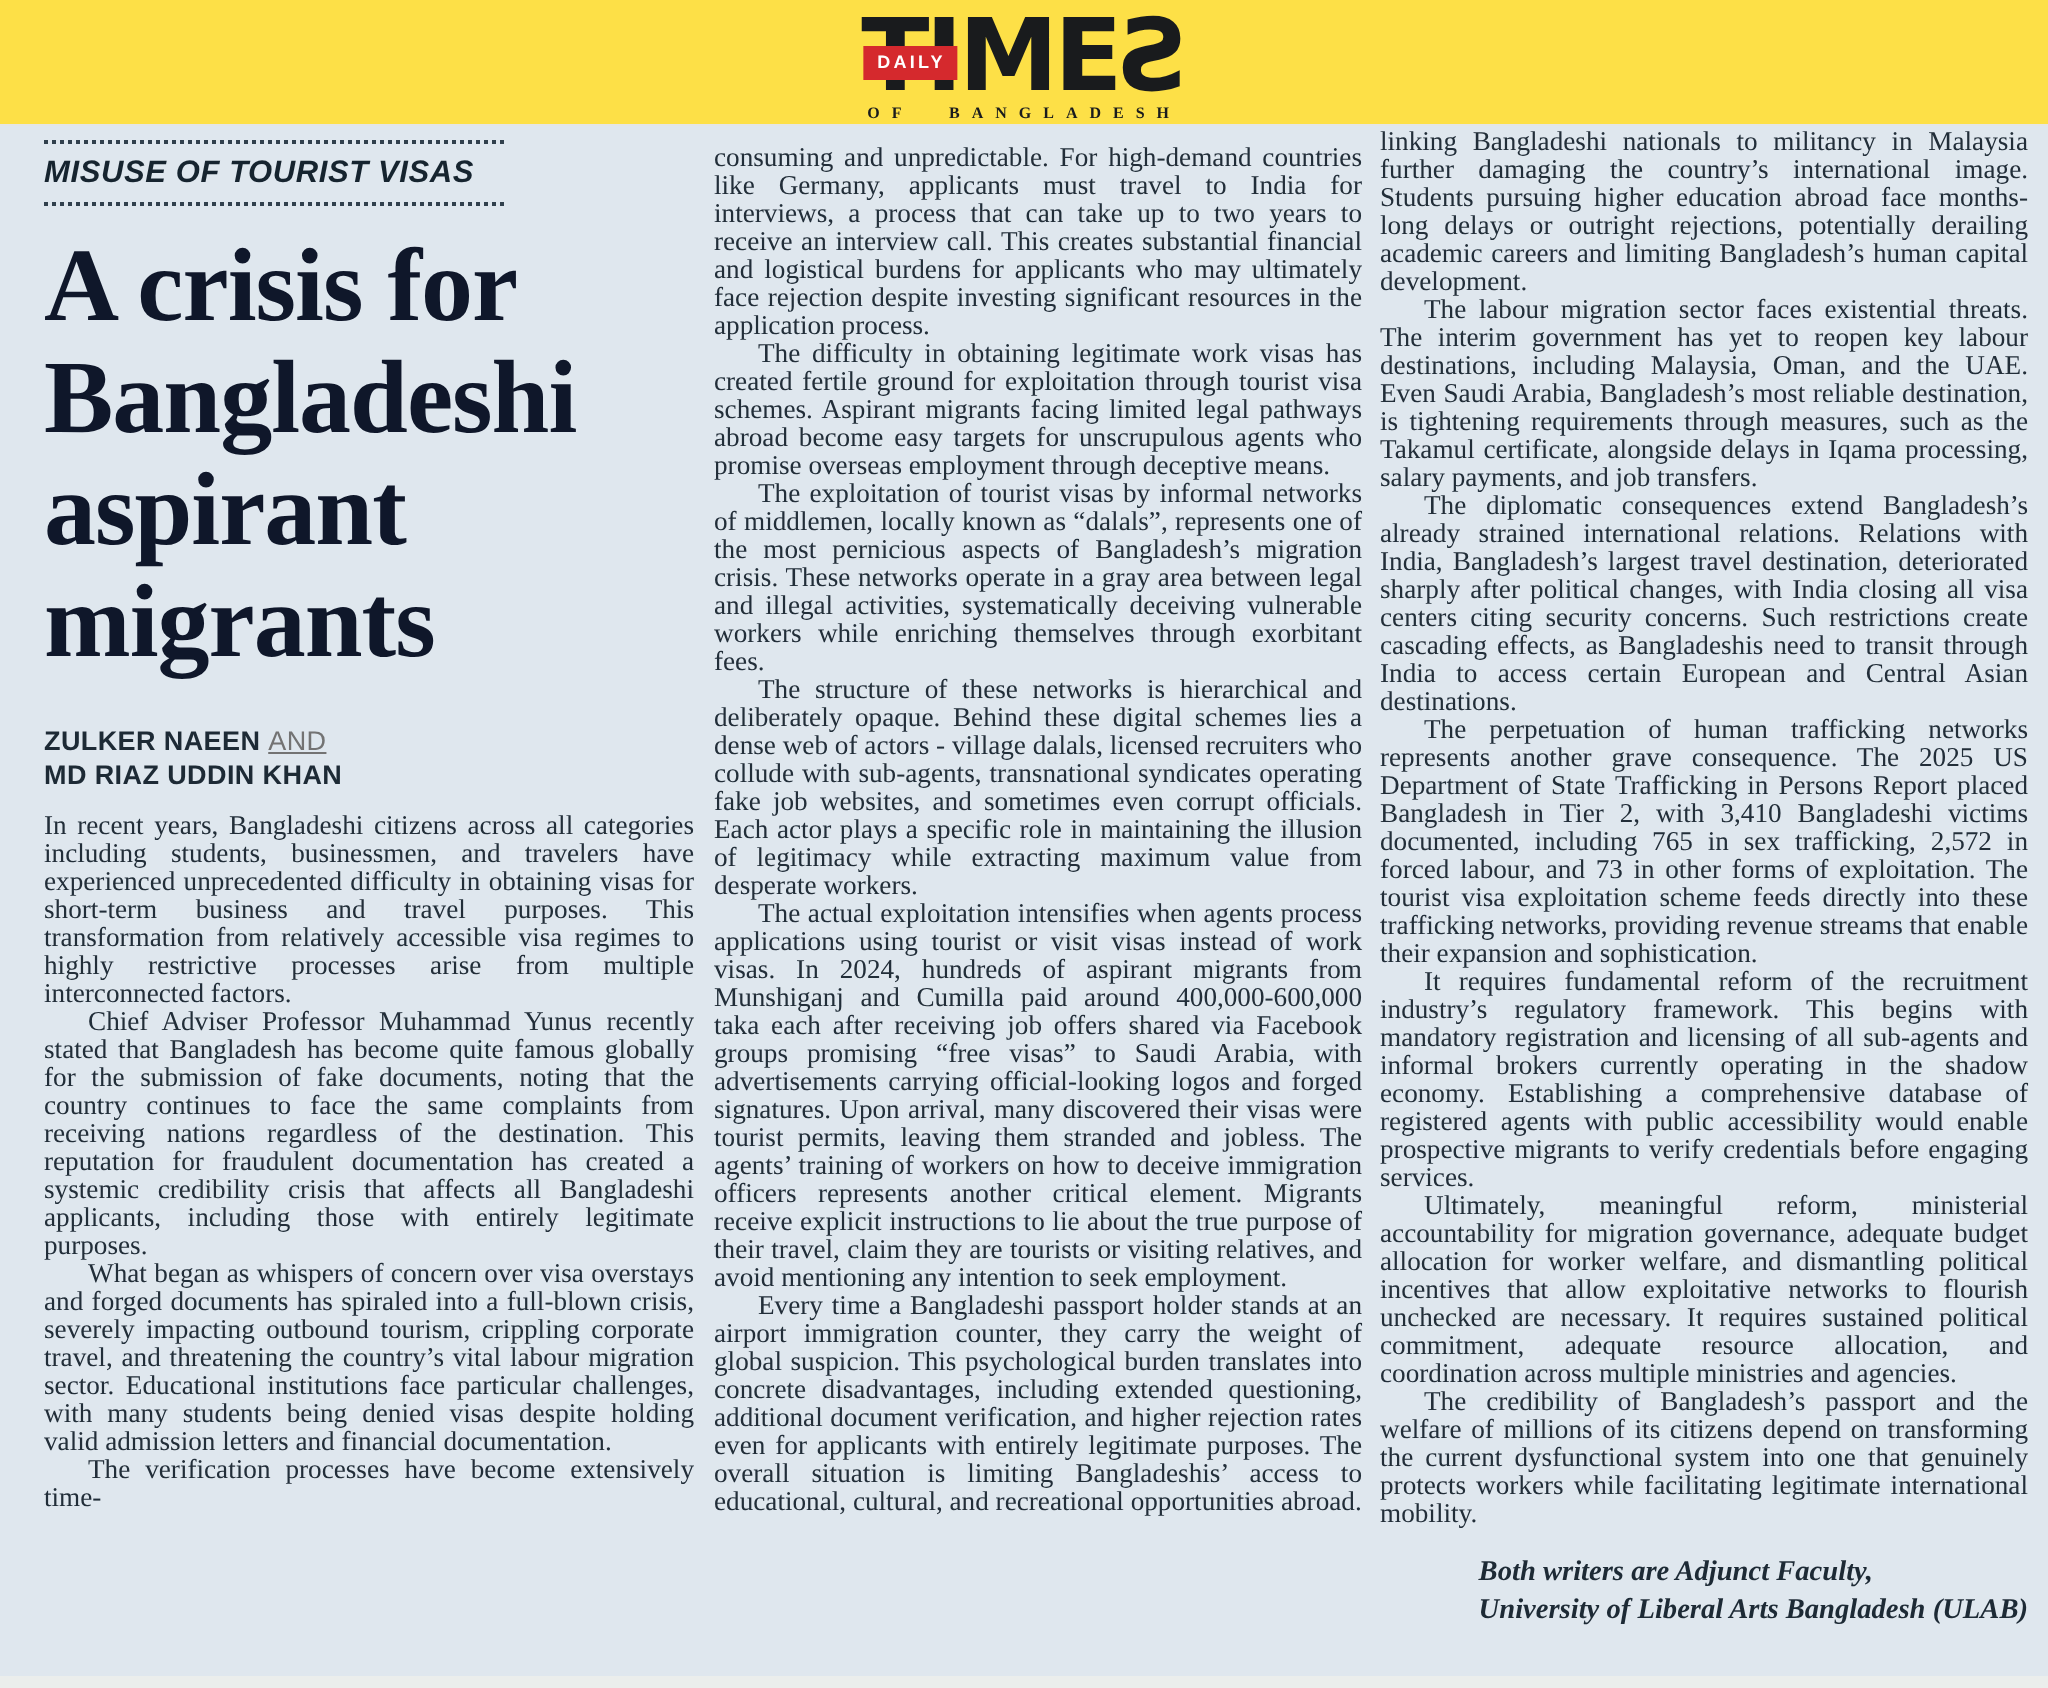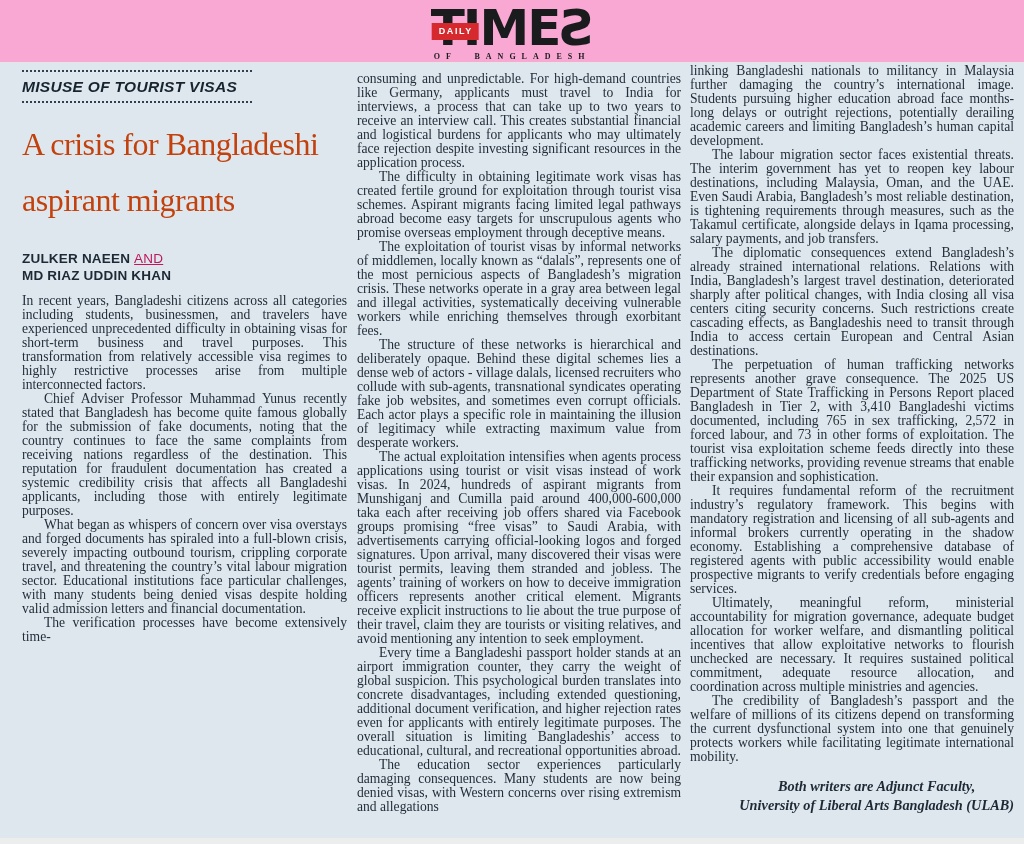--- a/index.html
+++ b/index.html
@@ -1,19 +1,19 @@
 <!DOCTYPE html>
 <html><head>
 <meta charset="utf-8">
 <style>
   html,body{margin:0;padding:0;background:#c8ccd0;}
   .page{position:relative;width:1024px;height:844px;background:#dfe7ee;overflow:hidden;
         font-family:"Liberation Serif",serif;color:#222e39;}
   
-  .masthead{position:absolute;top:0;left:0;width:100%;height:62px;background:#f9a8d4;
+  .masthead{position:absolute;top:0;left:0;width:100%;height:62px;background:#fde047;
             border-bottom:1px solid #e4e6e5;}
   .logo{position:absolute;top:6px;left:50%;transform:translateX(-50%);}
   .logo-title{position:relative;z-index:1;font-family:"DejaVu Sans",sans-serif;font-weight:700;
               font-size:50px;line-height:44px;letter-spacing:-2px;color:#191b1d;}
   .flip{display:inline-block;transform:scaleX(-1);}
   .daily-badge{position:absolute;z-index:2;left:1px;top:17px;background:#d5292d;color:#ffffff;
                font-family:"Liberation Sans",sans-serif;font-weight:700;font-size:9px;
                letter-spacing:1.6px;line-height:1;padding:4px 6px 4px 7px;}
   .logo-sub{font-family:Liberation Serif, serif;font-weight:700;font-size:8px;
             letter-spacing:6px;word-spacing:10px;color:#191b1d;margin-top:2px;padding-left:3px;
@@ -23,28 +23,28 @@
        color:#222e39;}
   .col p{margin:0;text-indent:22px;}
   .col p.noindent{text-indent:0;}
   .col1{left:22px;top:70px;width:325px;}
   .col2{left:357px;top:72px;height:758px;}
   .col3{left:690px;top:64px;height:758px;}
   
   .kicker{width:230px;font-family:"Liberation Sans",sans-serif;font-weight:700;font-size:15.5px;
           line-height:1;letter-spacing:0.3px;color:#16242f;text-align:left;
           border-top:2px dotted #31404d;border-bottom:2px dotted #31404d;padding:7px 0 6px;font-style:italic;}
-  .headline{font-family:"Liberation Serif",serif;font-weight:400;font-size:32px;line-height:56px;
-            letter-spacing:-0.5px;color:#c2410c;margin:13px 0 0 0;text-align:left;}
+  .headline{font-family:"Liberation Serif",serif;font-weight:700;font-size:52px;line-height:56px;
+            letter-spacing:-0.5px;color:#0f172a;margin:13px 0 0 0;text-align:left;}
   .byline{margin-top:22px;font-family:"Liberation Sans",sans-serif;font-weight:700;
           font-size:13.5px;line-height:17px;letter-spacing:0.2px;color:#1d2a35;text-align:left;}
-  .byline .and{font-weight:400;color:#be185d;text-decoration:underline;}
+  .byline .and{font-weight:400;color:#737373;text-decoration:underline;}
   .body-block{margin-top:10px;}
   
-  .article-footer{position:absolute;right:0;bottom:8px;text-align:center;font-weight:700;
+  .article-footer{position:absolute;right:0;bottom:8px;text-align:left;font-weight:700;
                   font-style:italic;font-size:14.3px;line-height:18.5px;color:#1d2a35;margin-top:36px;}
   .page-bottom-edge{position:absolute;left:0;bottom:0;width:100%;height:6px;background:#ebeeec;}
 </style>
 </head>
 <body>
 
 <div class="page">
 
   <div class="masthead">
     <div class="logo">
@@ -70,21 +70,20 @@
       </div>
   </div>
 
   <div class="col col2">
       <p class="para noindent">consuming and unpredictable. For high-demand countries like Germany, applicants must travel to India for interviews, a process that can take up to two years to receive an interview call. This creates substantial financial and logistical burdens for applicants who may ultimately face rejection despite investing significant resources in the application process.</p>
       <p class="para">The difficulty in obtaining legitimate work visas has created fertile ground for exploitation through tourist visa schemes. Aspirant migrants facing limited legal pathways abroad become easy targets for unscrupulous agents who promise overseas employment through deceptive means.</p>
       <p class="para">The exploitation of tourist visas by informal networks of middlemen, locally known as “dalals”, represents one of the most pernicious aspects of Bangladesh’s migration crisis. These networks operate in a gray area between legal and illegal activities, systematically deceiving vulnerable workers while enriching themselves through exorbitant fees.</p>
       <p class="para">The structure of these networks is hierarchical and deliberately opaque. Behind these digital schemes lies a dense web of actors - village dalals, licensed recruiters who collude with sub-agents, transnational syndicates operating fake job websites, and sometimes even corrupt officials. Each actor plays a specific role in maintaining the illusion of legitimacy while extracting maximum value from desperate workers.</p>
       <p class="para">The actual exploitation intensifies when agents process applications using tourist or visit visas instead of work visas. In 2024, hundreds of aspirant migrants from Munshiganj and Cumilla paid around 400,000-600,000 taka each after receiving job offers shared via Facebook groups promising “free visas” to Saudi Arabia, with advertisements carrying official-looking logos and forged signatures. Upon arrival, many discovered their visas were tourist permits, leaving them stranded and jobless. The agents’ training of workers on how to deceive immigration officers represents another critical element. Migrants receive explicit instructions to lie about the true purpose of their travel, claim they are tourists or visiting relatives, and avoid mentioning any intention to seek employment.</p>
       <p class="para">Every time a Bangladeshi passport holder stands at an airport immigration counter, they carry the weight of global suspicion. This psychological burden translates into concrete disadvantages, including extended questioning, additional document verification, and higher rejection rates even for applicants with entirely legitimate purposes. The overall situation is limiting Bangladeshis’ access to educational, cultural, and recreational opportunities abroad.</p>
-      <p class="para">The education sector experiences particularly damaging consequences. Many students are now being denied visas, with Western concerns over rising extremism and allegations</p>
     </div>
 
   <div class="col col3">
     <div>
         <p class="para noindent">linking Bangladeshi nationals to militancy in Malaysia further damaging the country’s international image. Students pursuing higher education abroad face months-long delays or outright rejections, potentially derailing academic careers and limiting Bangladesh’s human capital development.</p>
         <p class="para">The labour migration sector faces existential threats. The interim government has yet to reopen key labour destinations, including Malaysia, Oman, and the UAE. Even Saudi Arabia, Bangladesh’s most reliable destination, is tightening requirements through measures, such as the Takamul certificate, alongside delays in Iqama processing, salary payments, and job transfers.</p>
         <p class="para">The diplomatic consequences extend Bangladesh’s already strained international relations. Relations with India, Bangladesh’s largest travel destination, deteriorated sharply after political changes, with India closing all visa centers citing security concerns. Such restrictions create cascading effects, as Bangladeshis need to transit through India to access certain European and Central Asian destinations.</p>
         <p class="para">The perpetuation of human trafficking networks represents another grave consequence. The 2025 US Department of State Trafficking in Persons Report placed Bangladesh in Tier 2, with 3,410 Bangladeshi victims documented, including 765 in sex trafficking, 2,572 in forced labour, and 73 in other forms of exploitation. The tourist visa exploitation scheme feeds directly into these trafficking networks, providing revenue streams that enable their expansion and sophistication.</p>
         <p class="para">It requires fundamental reform of the recruitment industry’s regulatory framework. This begins with mandatory registration and licensing of all sub-agents and informal brokers currently operating in the shadow economy. Establishing a comprehensive database of registered agents with public accessibility would enable prospective migrants to verify credentials before engaging services.</p>
         <p class="para">Ultimately, meaningful reform, ministerial accountability for migration governance, adequate budget allocation for worker welfare, and dismantling political incentives that allow exploitative networks to flourish unchecked are necessary. It requires sustained political commitment, adequate resource allocation, and coordination across multiple ministries and agencies.</p>

